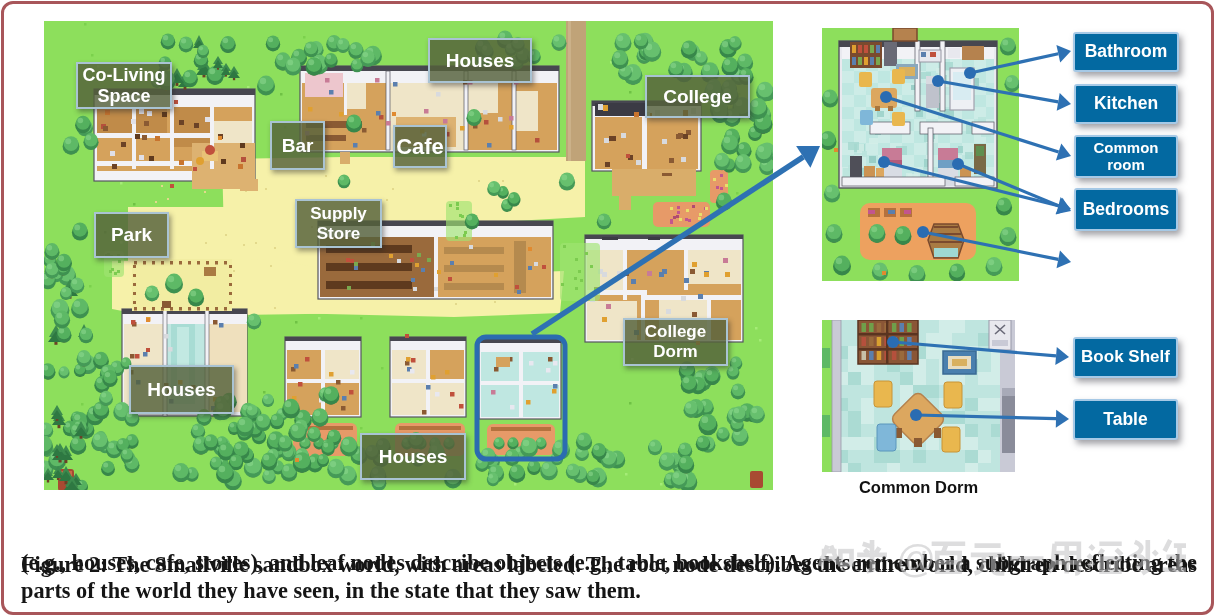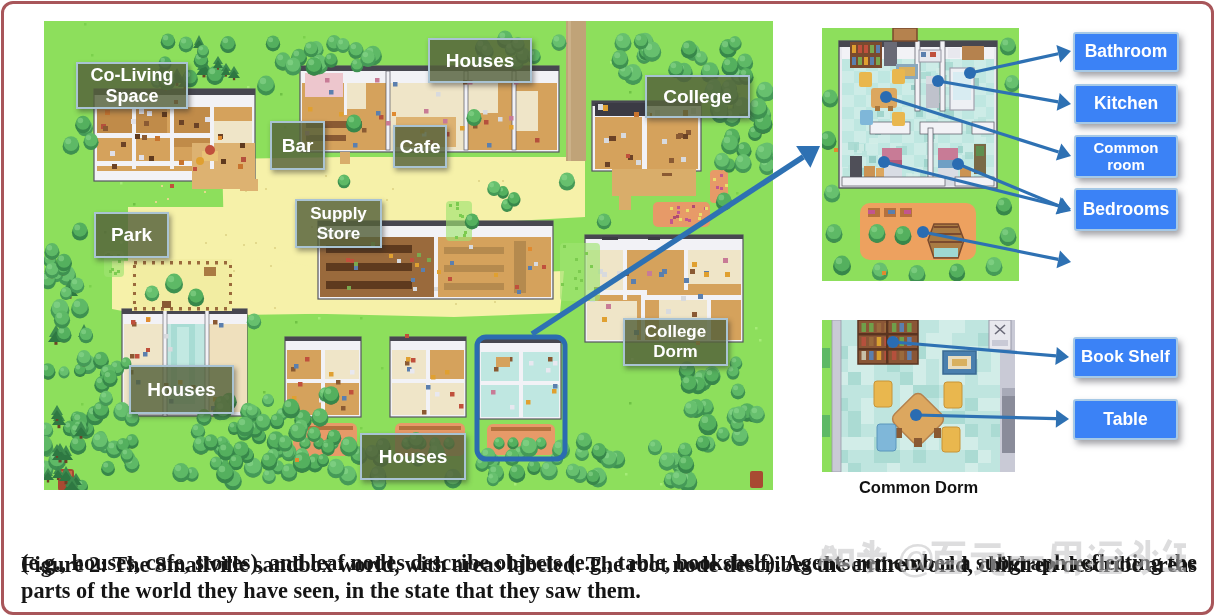--- a/index.html
+++ b/index.html
@@ -1,20 +1,20 @@
 <!DOCTYPE html>
 <html><head><meta charset="utf-8"><title>fig</title><style>
 html,body{margin:0;padding:0;background:#ffffff;font-family:"Liberation Sans",sans-serif;}
 #page{position:relative;width:1215px;height:616px;overflow:hidden;background:#fff;}
 .abs{position:absolute;}
 .mlabel{position:absolute;display:flex;align-items:center;justify-content:center;text-align:center;
  background:rgba(84,96,58,0.82);border:2.5px solid #a9c3d3;color:#fff;font-weight:bold;
  box-shadow:2px 3px 5px rgba(40,40,40,0.45);box-sizing:border-box;line-height:1.15;}
 .glabel{position:absolute;display:flex;align-items:center;justify-content:center;text-align:center;
- background:#3b82f6;border:2.5px solid #a6c9e6;border-radius:3px;color:#fff;font-weight:bold;
+ background:#0369a1;border:2.5px solid #a6c9e6;border-radius:3px;color:#fff;font-weight:bold;
  box-shadow:3px 4px 6px rgba(70,70,80,0.5);box-sizing:border-box;line-height:1.1;}
 .cap{position:absolute;font-family:"Liberation Serif",serif;font-weight:bold;color:#151515;
  font-size:22.3px;white-space:nowrap;}
 </style></head><body>
 <div id="page">
 
 <div class="abs" style="left:1px;top:1px;width:1207px;height:608px;border:3px solid #a8565a;border-radius:12px;"></div>
 
 <svg class="abs" style="left:44px;top:21px" width="729" height="469" viewBox="0 0 729 469">
 <rect x="0" y="0" width="729" height="469" fill="#8ddf5c"></rect>
@@ -2998,25 +2998,25 @@
         <rect x="76" y="79" width="40" height="40" rx="7" transform="rotate(45 96 99)" fill="#dca75f" stroke="#b5824e" stroke-width="1.5"></rect>
         <rect x="73" y="108" width="7" height="10" fill="#8a5a33"></rect>
         <rect x="112" y="108" width="7" height="10" fill="#8a5a33"></rect>
         <rect x="92" y="118" width="8" height="9" fill="#8a5a33"></rect>
       </g>
       <rect x="52" y="61" width="18" height="26" rx="3" fill="#e9b74e" stroke="#c89436" stroke-width="1"></rect>
       <rect x="122" y="62" width="18" height="26" rx="3" fill="#e9b74e" stroke="#c89436" stroke-width="1"></rect>
       <rect x="120" y="107" width="18" height="25" rx="3" fill="#e9b74e" stroke="#c89436" stroke-width="1"></rect>
       <rect x="55" y="104" width="19" height="27" rx="3" fill="#7fb7d9" stroke="#5a96bc" stroke-width="1"></rect>
     </svg>
-<div class="mlabel" style="left:76px;top:62px;width:112px;height:47px;font-size:18px;">Co-Living<br>Space</div>
+<div class="mlabel" style="left:76px;top:62px;width:96px;height:47px;font-size:18px;">Co-Living<br>Space</div>
 <div class="mlabel" style="left:428px;top:38px;width:104px;height:45px;font-size:19px;">Houses</div>
 <div class="mlabel" style="left:645px;top:75px;width:105px;height:43px;font-size:19px;">College</div>
 <div class="mlabel" style="left:270px;top:121px;width:55px;height:49px;font-size:19px;">Bar</div>
-<div class="mlabel" style="left:393px;top:125px;width:54px;height:43px;font-size:19px;">Cafe</div>
+<div class="mlabel" style="left:393px;top:125px;width:54px;height:43px;font-size:22px;">Cafe</div>
 <div class="mlabel" style="left:295px;top:199px;width:87px;height:49px;font-size:17px;">Supply<br>Store</div>
 <div class="mlabel" style="left:94px;top:212px;width:75px;height:46px;font-size:19px;">Park</div>
 <div class="mlabel" style="left:129px;top:365px;width:105px;height:49px;font-size:19px;">Houses</div>
 <div class="mlabel" style="left:623px;top:318px;width:105px;height:48px;font-size:17px;">College<br>Dorm</div>
 <div class="mlabel" style="left:360px;top:433px;width:106px;height:47px;font-size:19px;">Houses</div>
 <div class="glabel" style="left:1073px;top:32px;width:106px;height:40px;font-size:17.5px;">Bathroom</div>
 <div class="glabel" style="left:1074px;top:84px;width:104px;height:40px;font-size:17.5px;">Kitchen</div>
 <div class="glabel" style="left:1074px;top:135px;width:104px;height:43px;font-size:15px;">Common<br>room</div>
 <div class="glabel" style="left:1074px;top:188px;width:104px;height:43px;font-size:17.5px;">Bedrooms</div>
 <div class="glabel" style="left:1073px;top:337px;width:105px;height:41px;font-size:17px;">Book Shelf</div>

